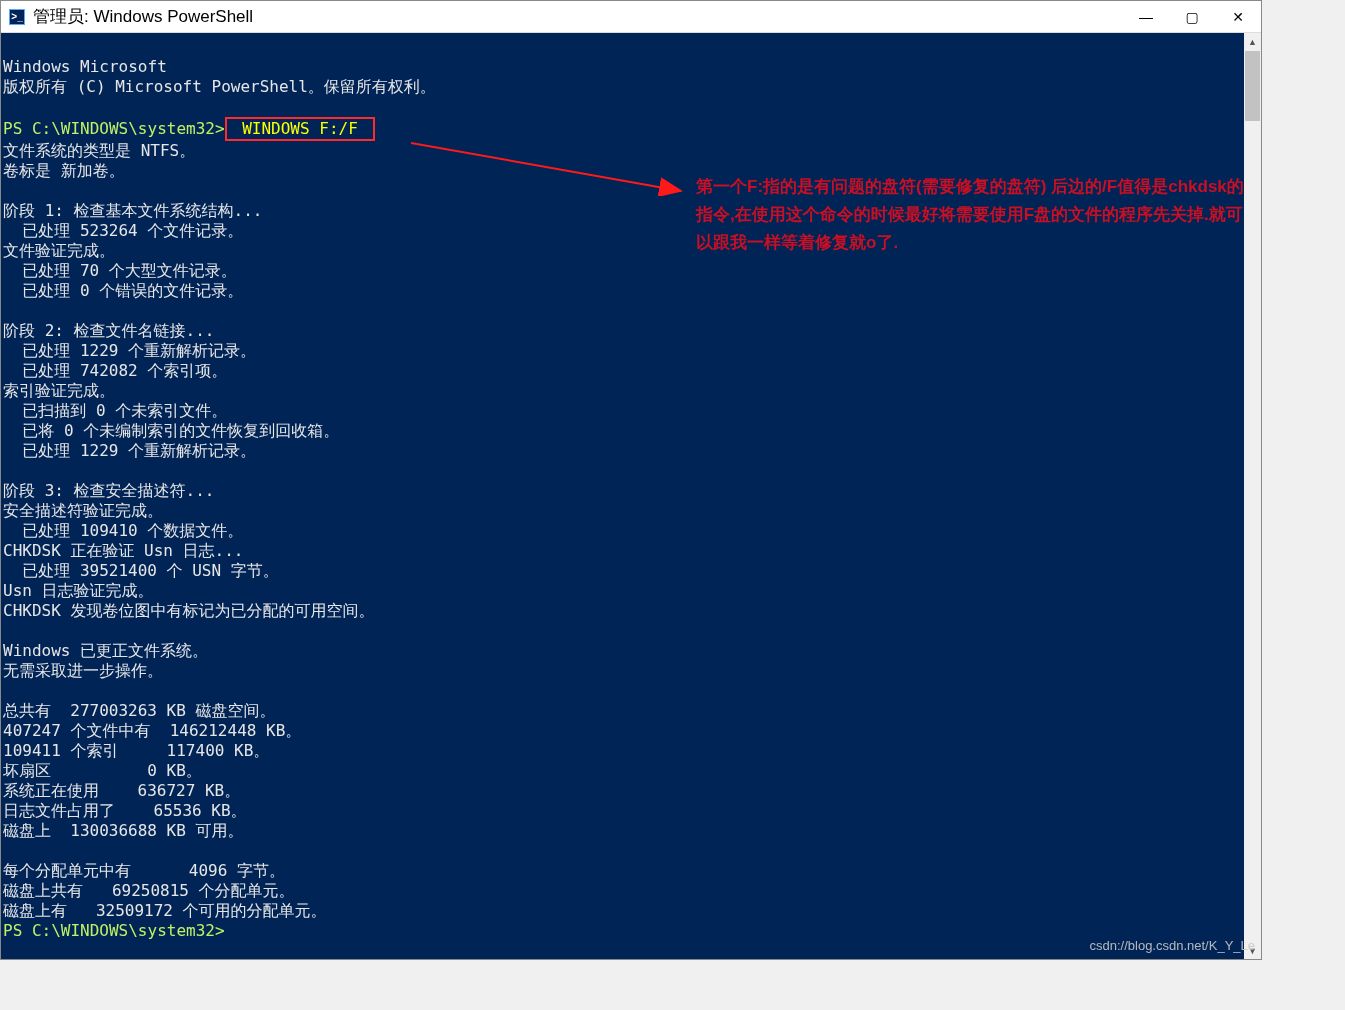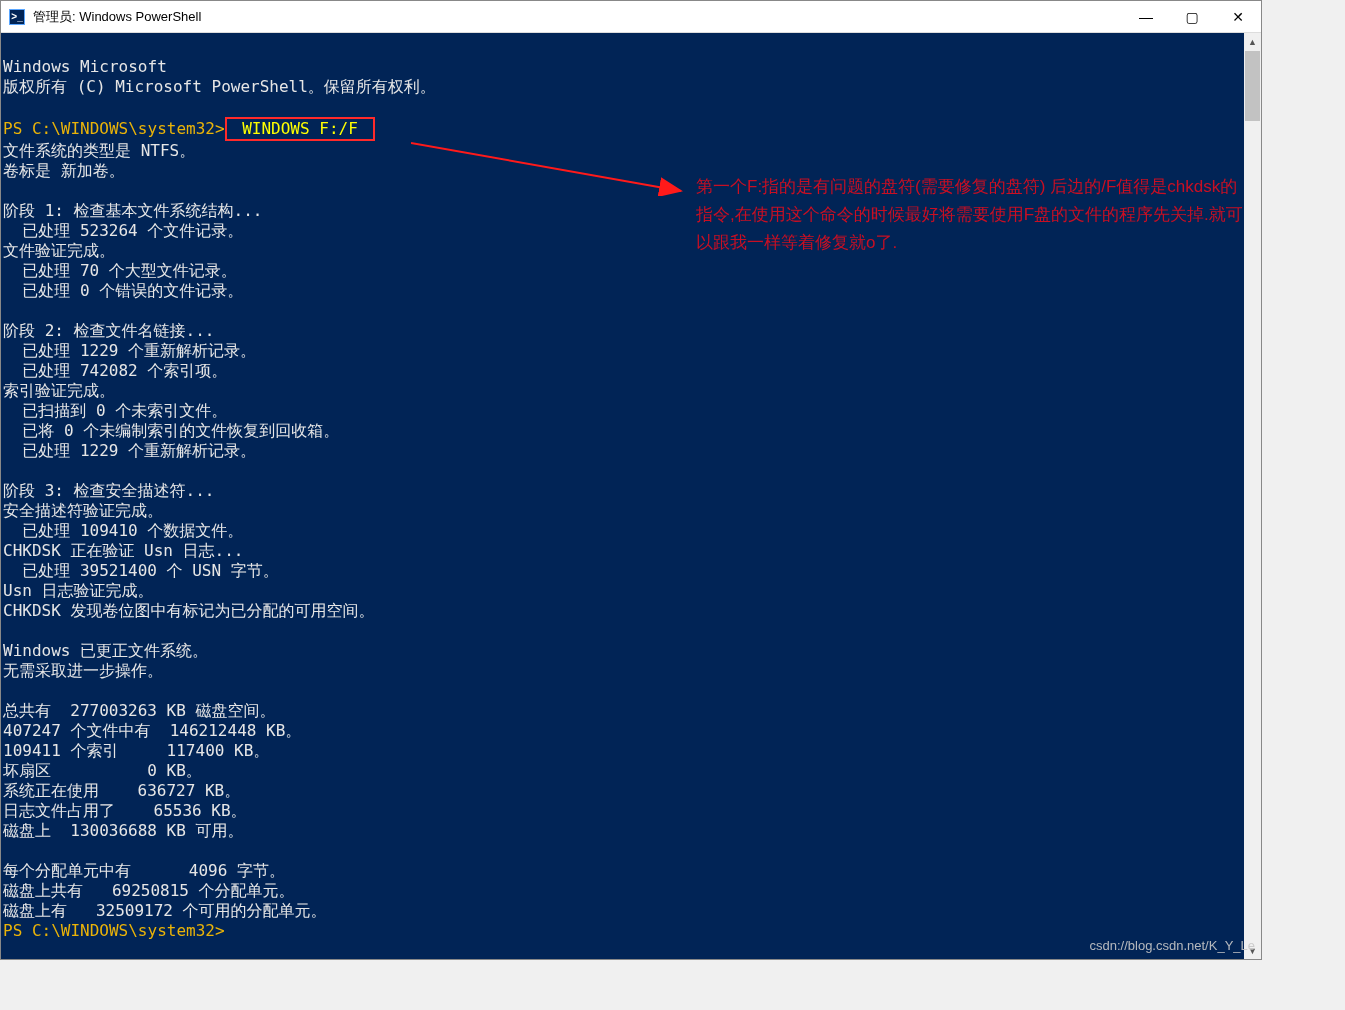--- a/index.html
+++ b/index.html
@@ -32,21 +32,21 @@
       width: 16px; height: 16px;
       background: #012456;
       border: 1px solid #5ba7ff;
       display: flex;
       align-items: center;
       justify-content: center;
       color: #fff;
       font-size: 10px;
       font-weight: bold;
     }
-    .app-title { font-size: 13px; color: #000; }
+    .app-title { font-size: 17px; color: #000; }
     .win-controls { display: flex; }
     .win-btn {
       width: 46px; height: 30px;
       display: flex;
       align-items: center;
       justify-content: center;
       cursor: pointer;
       font-size: 14px;
       color: #000;
     }
@@ -59,21 +59,21 @@
     }
     .terminal-content {
       padding: 4px 2px;
       font-family: "NSimSun", "SimSun", Consolas, monospace;
       font-size: 16px;
       line-height: 20px;
       color: #e6e6e6;
       white-space: pre;
     }
     .prompt-line { white-space: pre; }
-    .prompt { color: #eab308; }
+    .prompt { color: #bef264; }
     .cmd-highlight {
       background: transparent;
       border: 2px solid #ff2a2a;
       color: #ffff00;
       padding: 0 6px;
       display: inline-block;
     }
     .scrollbar {
       position: absolute;
       right: 0; top: 0;
@@ -105,20 +105,21 @@
       pointer-events: none;
     }
     .annotation-text {
       position: absolute;
       left: 695px; top: 140px;
       width: 550px;
       color: #c80f23;
       font-size: 17px;
       line-height: 28px;
       font-family: "Microsoft YaHei", "SimSun", sans-serif;
+      font-weight: bold;
     }
     .watermark {
       position: absolute;
       right: 6px; bottom: 6px;
       color: #c8c8c8;
       font-size: 13px;
       font-family: Arial, sans-serif;
       opacity: 0.9;
     }
   </style>

